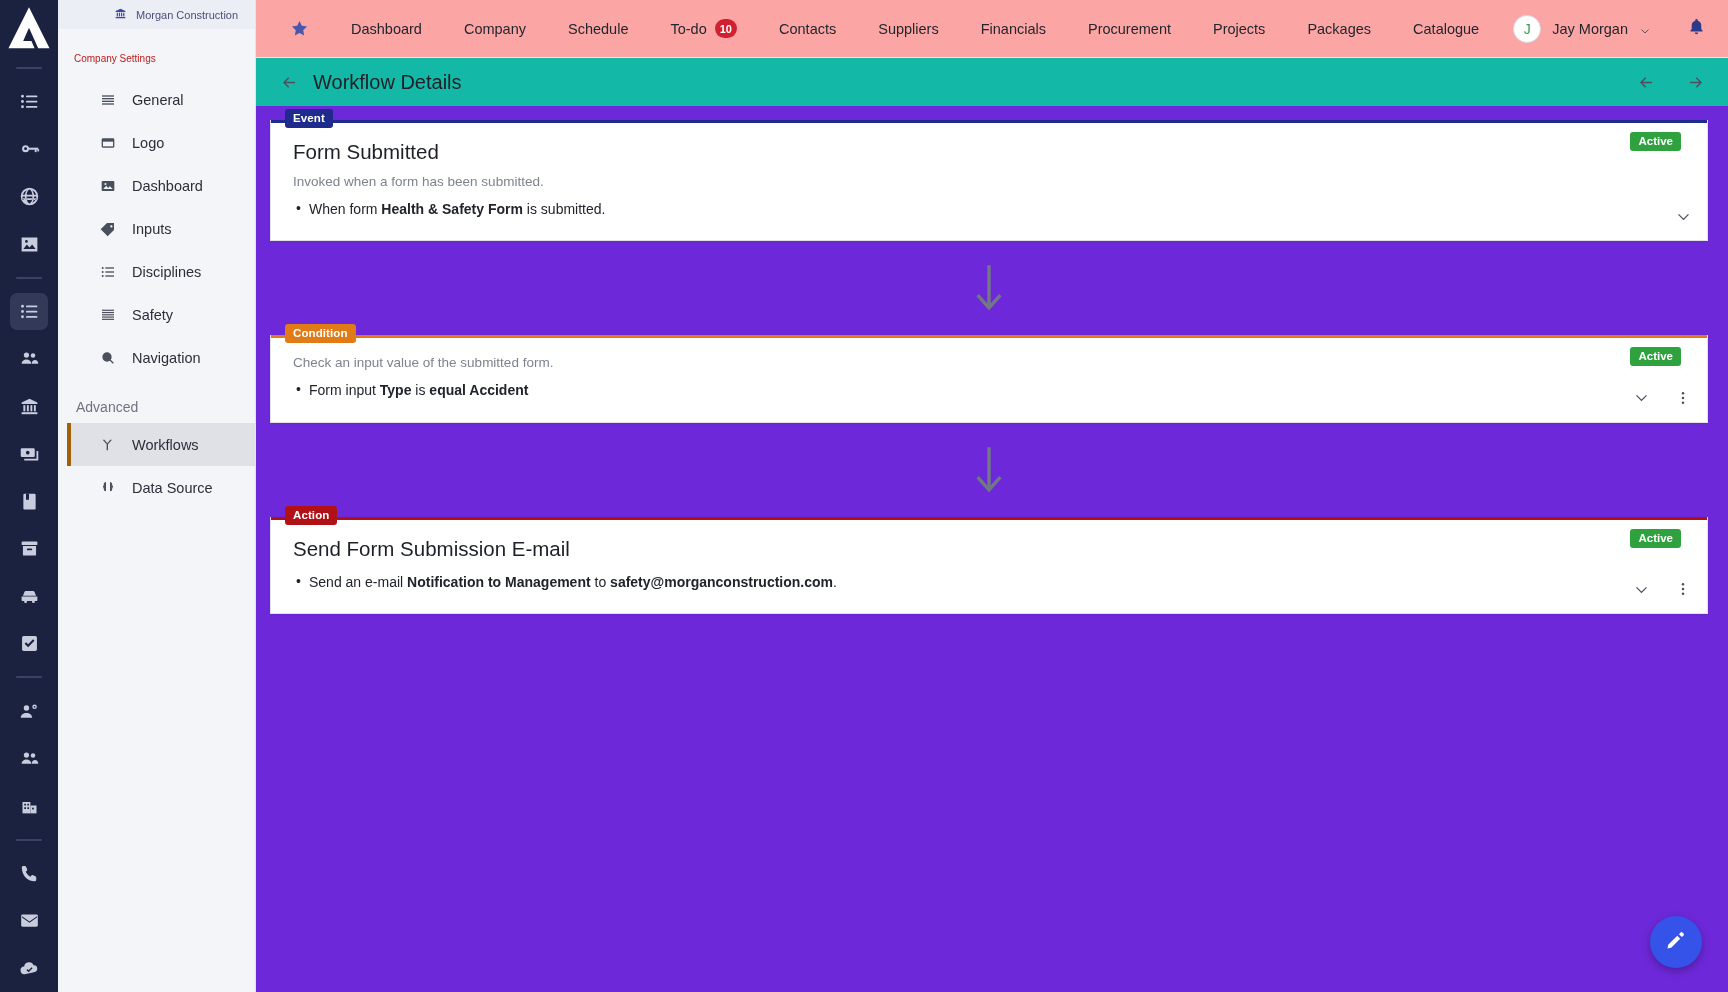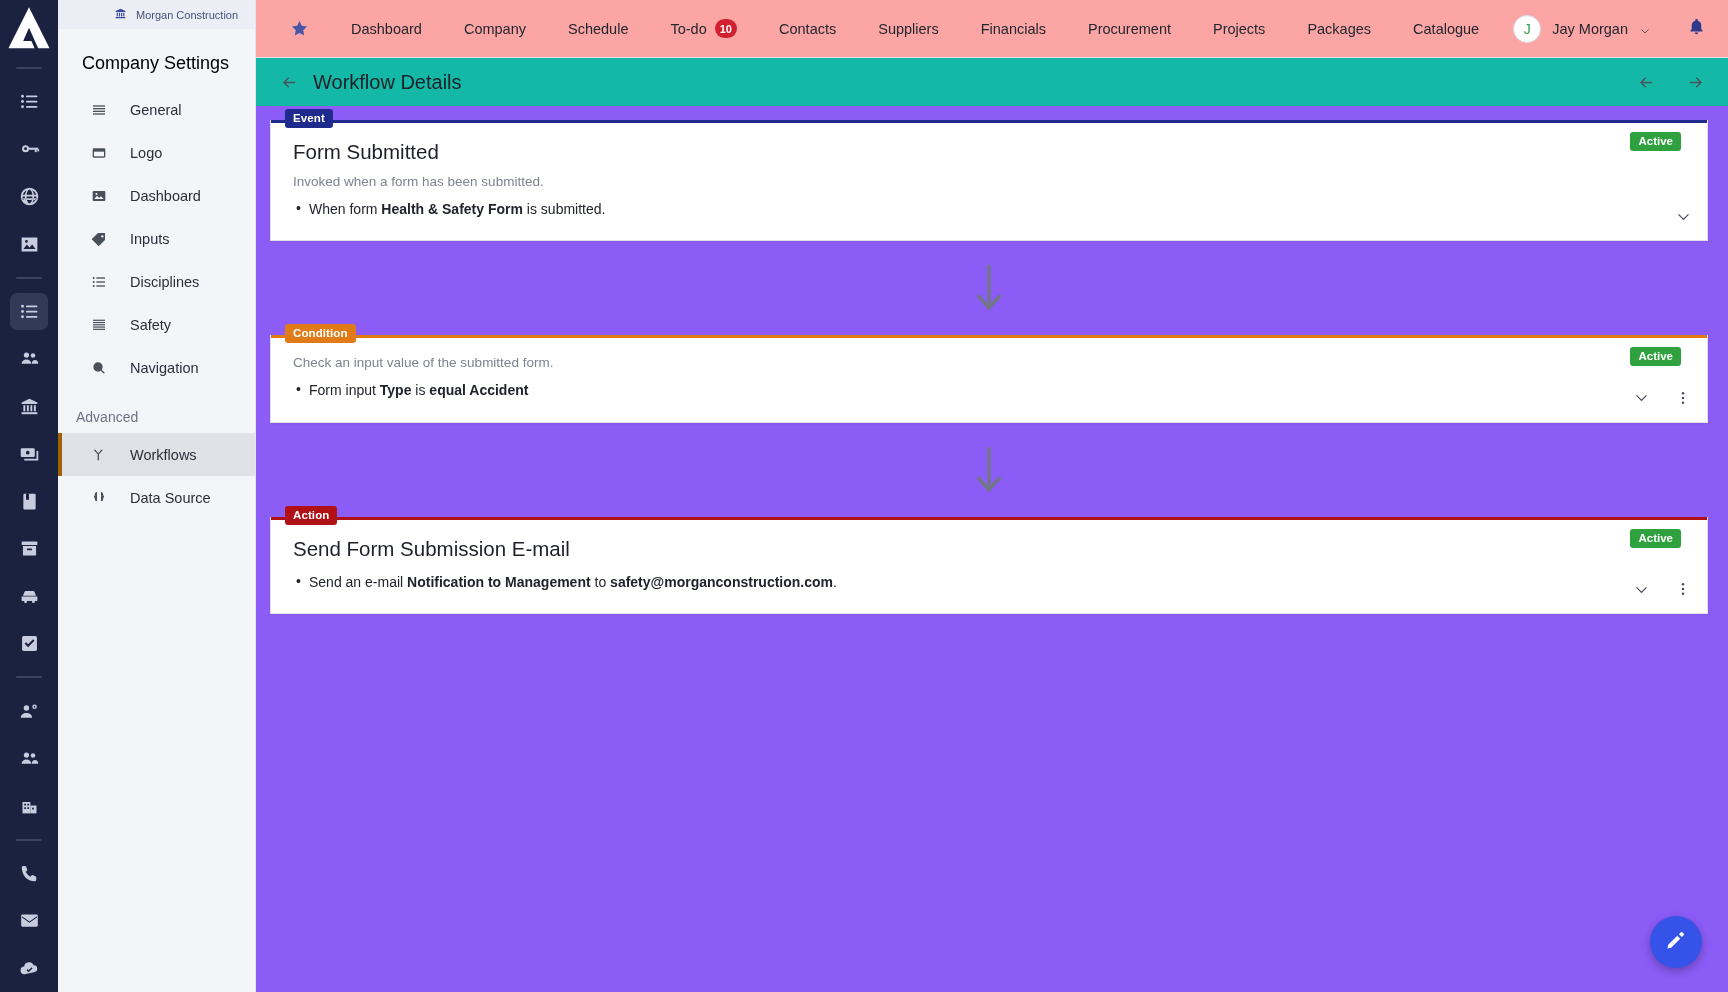--- a/index.html
+++ b/index.html
@@ -36,26 +36,27 @@
     background: #f4f5f8; border-right: 1px solid #e2e4ea;
     display: flex; flex-direction: column;
   }
   .crumb {
     height: 29px; background: #eceef5;
     display: flex; align-items: center; gap: 9px;
     padding-left: 56px; font-size: 11px; color: #47507a;
   }
   .crumb svg { width: 13px; height: 13px; fill: #3d49a3; }
   .settings-title {
-    font-size: 18px; color: #000000; padding: 24px 0 14px 24px; font-weight: 400;
+    font-size: 10px; color: #b91c1c; padding: 24px 0 14px 16px; font-weight: 400;
   }
   .nav-item {
-    height: 43px; display: flex; align-items: center; gap: 22px;
+    height: 43px; display: flex; align-items: center; gap: 15px;
     padding-left: 28px; font-size: 14.5px; color: #2b2f3a;
     border-left: 4px solid transparent;
+    margin-left: 9px;
   }
   .nav-item .ic { width: 18px; display: flex; align-items: center; justify-content: center; }
   .nav-item .ic svg { width: 16px; height: 16px; fill: #4a4f5c; }
   .nav-item.active { background: #dfe1e6; border-left: 4px solid #a16207; }
   .nav-group {
     font-size: 14px; color: #6d7383; padding: 20px 0 8px 18px;
   }
 
   
   .main { flex: 1; height: 992px; display: flex; flex-direction: column; background:#ffffff; }
@@ -97,21 +98,21 @@
     flex: 0 0 48px;
   }
   .back-arrow { width: 26px; height: 26px; display:flex; align-items:center; justify-content:center; }
   .back-arrow svg, .nav-arrow svg { width: 19px; height: 19px; stroke: #4b505e; fill: none; stroke-width: 1.7; }
   .page-title { font-size: 20px; color: #1d2029; margin-left: 11px; font-weight: 400; }
   .head-arrows { margin-left: auto; display: flex; gap: 27px; }
   .nav-arrow { width: 22px; height: 22px; display:flex; align-items:center; justify-content:center; }
 
   
   .canvas {
-    flex: 1; background: #8b5cf6; padding: 14px 20px 0 14px;
+    flex: 1; background: #6d28d9; padding: 14px 20px 0 14px;
     overflow: hidden; position: relative;
   }
 
   .card {
     background: #ffffff; border: 1px solid #e0e2e8;
     border-top-width: 0;
     position: relative; margin: 0 0 0 0;
     box-shadow: 0 1px 2px rgba(0,0,0,0.05);
   }
   .card-rule { height: 3px; width: 100%; }

